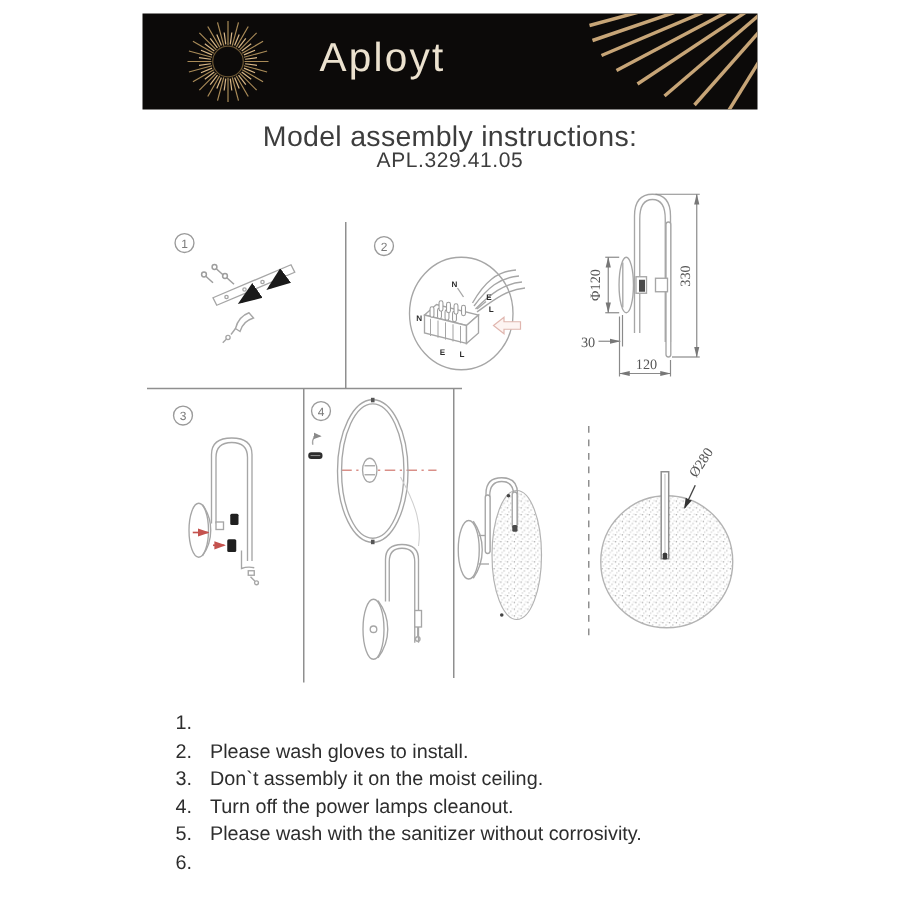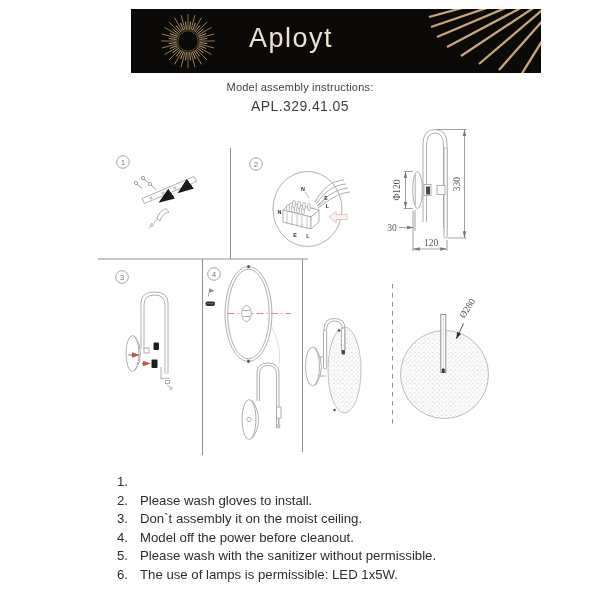--- a/index.html
+++ b/index.html
@@ -1,28 +1,28 @@
 <!DOCTYPE html>
 <html><head>
 <meta charset="utf-8">
 <style>
   html,body{margin:0;padding:0;background:#fff;}
   .page{position:relative;width:600px;height:600px;background:#ffffff;
         font-family:"Liberation Sans",sans-serif;overflow:hidden;}
 
   
   .banner{position:absolute;left:95px;top:9px;width:410px;height:64px;
-          background:#0c0a09;overflow:hidden;margin-left:36px;}
+          background:#0c0a09;overflow:hidden;}
   .banner svg{position:absolute;left:0;top:0;}
   .brand{position:absolute;left:118px;top:14px;font-size:27px;font-weight:400;
          color:#ece2cf;letter-spacing:1.5px;}
 
   
   .title{position:absolute;left:0;top:81px;width:600px;text-align:center;
-         font-size:11px;font-weight:500;color:#3d3d3d;letter-spacing:.2px;}
+         font-size:19px;font-weight:500;color:#3d3d3d;letter-spacing:.2px;}
   .model{position:absolute;left:0;top:98px;width:600px;text-align:center;
          font-size:14px;font-weight:500;color:#3d3d3d;letter-spacing:.4px;}
 
   
   .diagram{position:absolute;left:0;top:0;width:600px;height:600px;}
   .ln{stroke:#a6a6a6;stroke-width:.9;fill:none;}
   .lnw{stroke:#a6a6a6;stroke-width:.9;fill:#ffffff;}
   .div{stroke:#8f8f8f;stroke-width:1;fill:none;}
   .badge-c{stroke:#9a9a9a;stroke-width:.9;fill:#ffffff;}
   .badge-t{font-size:8px;fill:#7a7a7a;text-anchor:middle;}
@@ -334,25 +334,24 @@
     <div class="row">
       <span class="num">2.</span>
       <span class="txt">Please wash gloves to install.</span>
     </div>
     <div class="row">
       <span class="num">3.</span>
       <span class="txt">Don`t assembly it on the moist ceiling.</span>
     </div>
     <div class="row">
       <span class="num">4.</span>
-      <span class="txt">Model off the power before cleanout.</span>
+      <span class="txt">Turn off the power lamps cleanout.</span>
     </div>
     <div class="row">
       <span class="num">5.</span>
-      <span class="txt">Please wash with the sanitizer without permissible.</span>
+      <span class="txt">Please wash with the sanitizer without corrosivity.</span>
     </div>
     <div class="row">
       <span class="num">6.</span>
-      <span class="txt">The use of lamps is permissible: LED 1x5W.</span>
     </div>
   </div>
 
 </div>
 
 </body></html>

